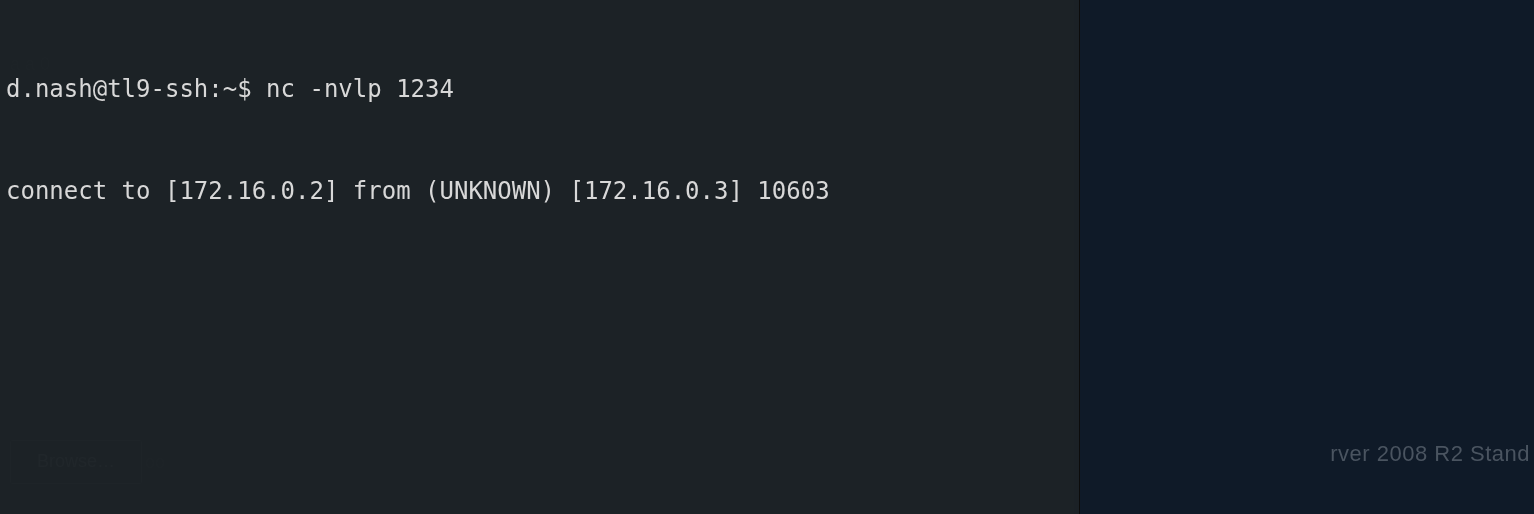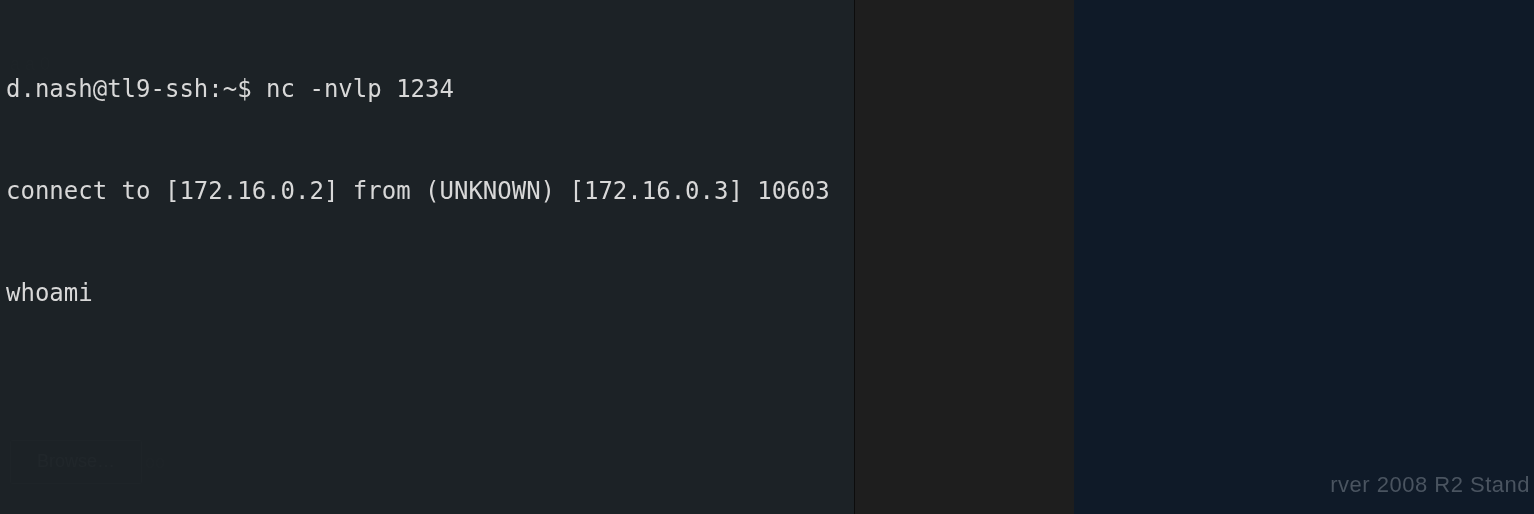--- a/index.html
+++ b/index.html
@@ -35,21 +35,21 @@
     border: 1px solid #5a5a5a;
     background: #2a2a2a;
     color: #9a9a9a;
     font: 18px/40px sans-serif;
     text-align: center;
     border-radius: 2px;
   }
   .bg-text {
     position: absolute;
     right: 4px;
-    top: 472px;
+    top: 441px;
     color: #4a5460;
     font: 22px sans-serif;
     letter-spacing: 0.5px;
     white-space: nowrap;
   }
   .bg-faint {
     position: absolute;
     left: 145px;
     top: 452px;
     color: #555;
@@ -60,21 +60,21 @@
     left: 10px;
     top: 54px;
     color: #444;
     font: 18px sans-serif;
   }
   
   .terminal {
     position: absolute;
     left: 0;
     top: 0;
-    width: 855px;
+    width: 1080px;
     height: 514px;
     background: rgba(28,34,38,0.97);
     color: #d8d8d8;
     font-size: 24px;
     line-height: 34px;
     white-space: pre;
     padding-left: 6px;
     padding-top: 4px;
     box-sizing: border-box;
     border-right: 1px solid #0c0c0c;
@@ -92,21 +92,20 @@
 
   <div class="bg-logo-faint">a    a   0</div>
 
   <div class="bg-btn">Browse…</div>
   <div class="bg-faint">oo</div>
   <div class="bg-text">rver 2008 R2 Stand</div>
 
   <div class="terminal">
     <div class="line"><span>d.nash@tl9-ssh:~$ </span><span>nc -nvlp 1234</span></div>
     <div class="line">connect to [172.16.0.2] from (UNKNOWN) [172.16.0.3] 10603</div>
-    <div class="line">whoami</div>
     
     
     
     
     
     
     
     
     
   </div>

